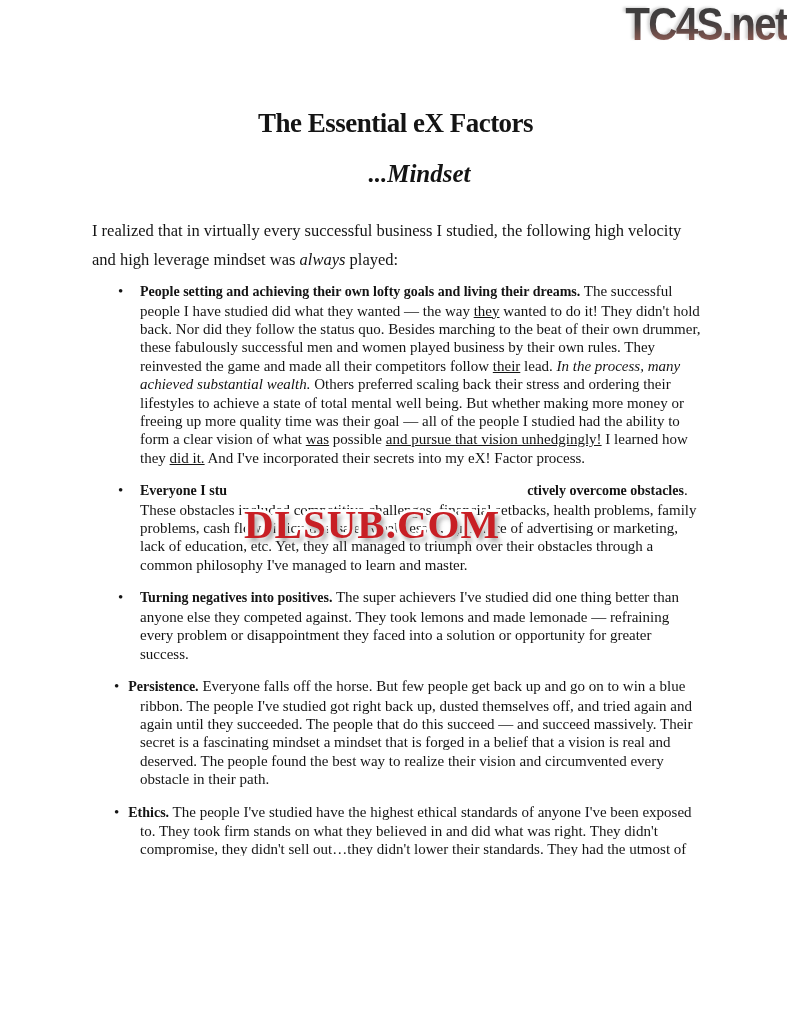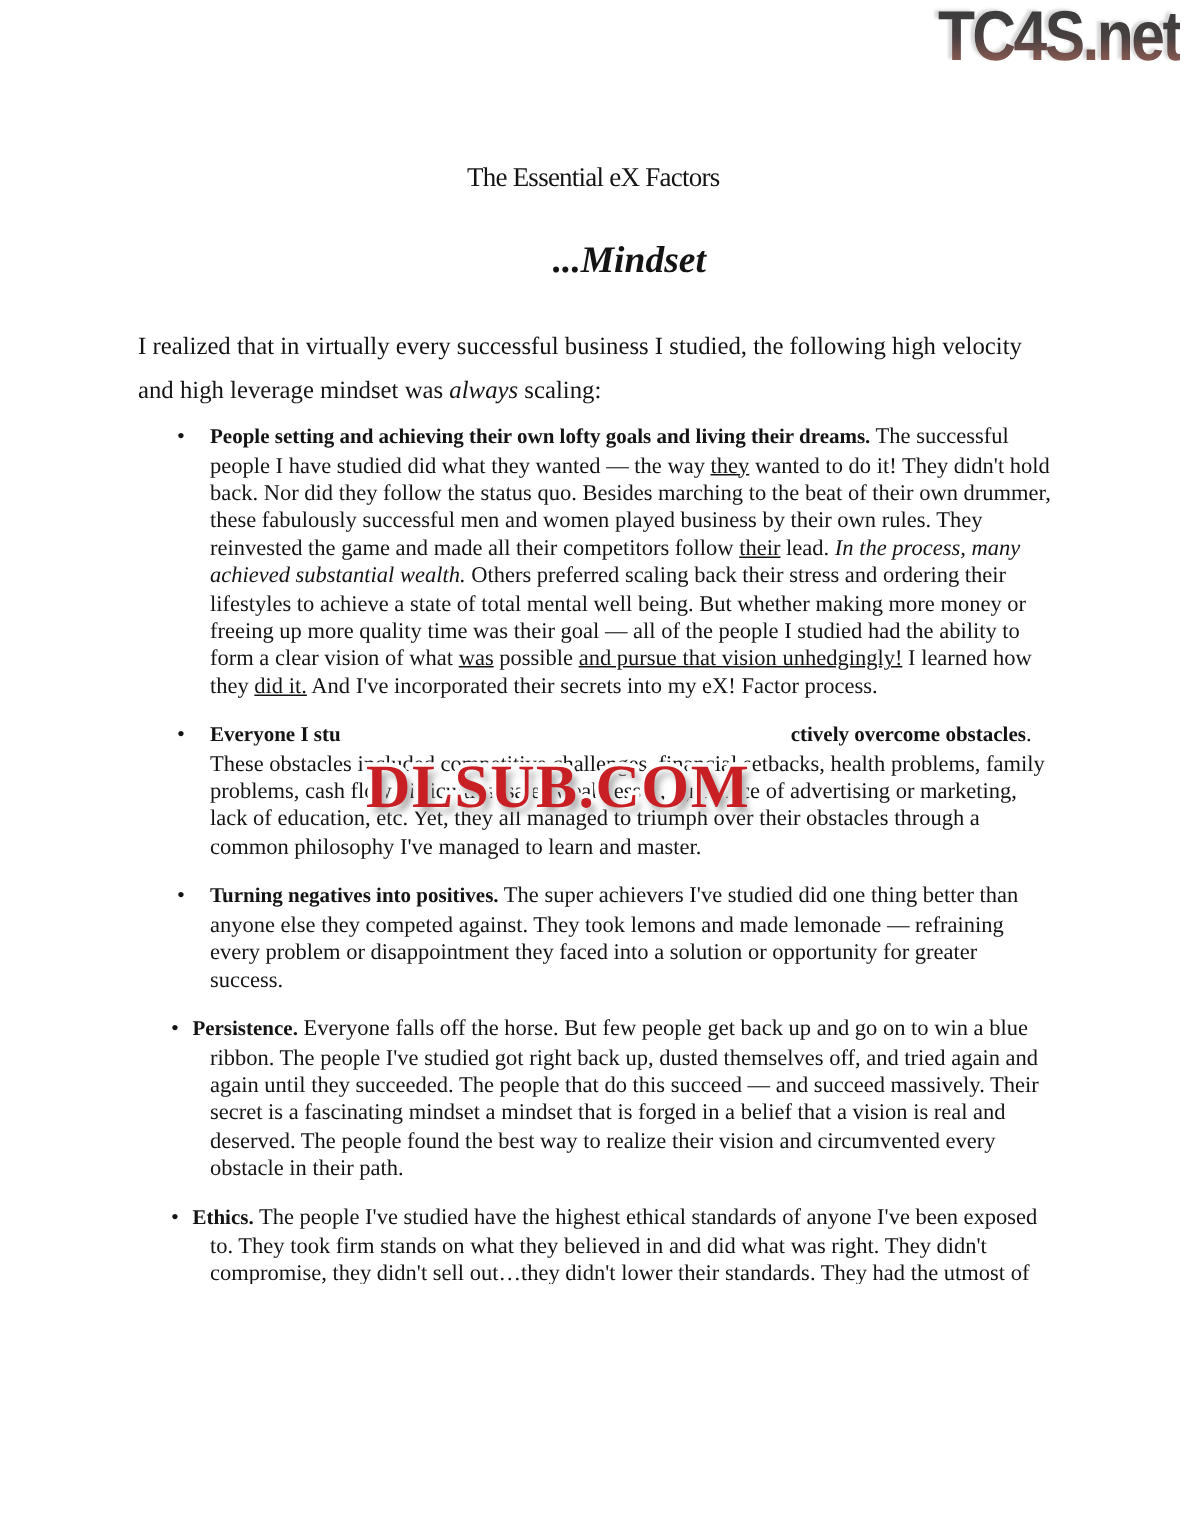--- a/index.html
+++ b/index.html
@@ -9,21 +9,21 @@
   
   .tc4s{position:absolute;top:0px;right:4px;
         font-family:"Liberation Sans",sans-serif;font-weight:bold;
         font-size:47px;letter-spacing:-2px;line-height:1;
         transform:scaleX(0.86);transform-origin:100% 0;
         background:linear-gradient(180deg,#3d3d3d 18%,#474040 52%,#7c544e 80%,#9a645b 96%);
         -webkit-background-clip:text;background-clip:text;color:transparent;
         filter:drop-shadow(-3px -1px 1px rgba(90,90,90,0.25));}
 
   .title{position:absolute;top:108px;left:0;width:791px;text-align:center;
-         font-weight:normal;font-size:18px;letter-spacing:-0.5px;}
+         font-weight:bold;font-size:27px;letter-spacing:-0.5px;}
   .subtitle{position:absolute;top:160px;left:0;width:791px;text-align:center;
             font-weight:bold;font-style:italic;font-size:25px;padding-left:24px;}
 
   .content{position:absolute;left:92px;top:216px;width:610px;
            font-size:15px;line-height:18.4px;}
   .intro{font-size:16.5px;line-height:29px;font-weight:bold;margin:0 0 8px 0;}
 
   .li{position:relative;padding-left:48px;margin-bottom:14px;}
   .li.wide::before{content:"\2022";position:absolute;left:26px;top:0;font-size:15px;}
   .li.tight{text-indent:-26px;}
@@ -57,21 +57,21 @@
 <body>
 
 <div class="page">
 
   <div class="tc4s">TC4S.net</div>
 
   <div class="title">The Essential eX Factors</div>
   <div class="subtitle">...Mindset</div>
 
   <div class="content">
-    <p class="intro"><span class="b">I realized that in virtually every successful business I studied, the following high velocity and high leverage mindset was </span><span class="b i">always</span><span class="b"> scaling:</span></p>
+    <p class="intro"><span class="b">I realized that in virtually every successful business I studied, the following high velocity and high leverage mindset was </span><span class="b i">always</span><span class="b"> played:</span></p>
 
   <div class="li wide"><span class="h">People setting and achieving their own lofty goals and living their dreams.</span><span class=""> The successful people </span><span class="b">I</span><span class=""> have studied did what they wanted </span><span class="b">— the way </span><span class="b u">they</span><span class="b"> wanted to do it!</span><span class=""> They didn't hold back. Nor did they follow the status quo. Besides marching to the beat of their own drummer, </span><span class="b">these fabulously successful men and women played business by their own rules</span><span class="">. They reinvested the game and made all their competitors follow </span><span class="u">their</span><span class=""> lead. </span><span class="i">In the process, many achieved substantial wealth.</span><span class=""> Others preferred scaling back their stress and ordering their lifestyles to achieve a state of total mental well being. But whether making more money or freeing up more quality time was their goal — </span><span class="b">all of the people I studied had the ability to form a clear vision of what </span><span class="b u">was</span><span class="b"> possible </span><span class="b u">and pursue that vision unhedgingly!</span><span class="">  I learned how they </span><span class="u">did it.</span><span class=""> And I've incorporated their secrets into my </span><span class="b">eX! Factor</span><span class=""> process.</span></div>
       <div class="li wide"><span class="h">Everyone I stu</span><span class="wm-gap"></span><span class="h">ctively overcome obstacles</span><span class="">. These obstacles included competitive challenges, financial setbacks, health problems, family problems, cash flow difficulties, sales weaknesses, ignorance of advertising or marketing, lack of education, etc. </span><span class="b">Yet, they all managed to triumph over their obstacles through a common philosophy I've managed to learn and master.</span></div>
       <div class="li wide"><span class="h">Turning negatives into positives.</span><span class=""> The super achievers I've studied did one thing better than anyone else they competed against. </span><span class="b">They took lemons and made lemonade</span><span class=""> — refraining every problem or disappointment they faced into a solution or opportunity for greater success.</span></div>
       <div class="li tight"><span class="h">Persistence.</span><span class=""> Everyone falls off the horse. But few people get back up and go on to win a blue ribbon. The people I've studied got right back up, dusted themselves off, and tried again and again until they succeeded. </span><span class="b">The people that do this succeed — and succeed massively.</span><span class=""> Their secret is a fascinating mindset a mindset that is forged in a belief that a vision is real and deserved. The people found the best way to realize their vision and circumvented every obstacle </span><span class="b">in their path.</span></div>
       <div class="li tight"><span class="h">Ethics.</span><span class=""> The people I've studied have the highest ethical standards of anyone I've been exposed to. They took firm stands on what they believed in and did what was right. </span><span class="b">They didn't compromise, they didn't sell out…they didn't lower their standards.</span><span class=""> They had the utmost of respect and reverence for the value and the contribution they made to their marketplace. They weren't cocky or arrogant or brash. </span><span class="b">But they were super-confident in their beliefs.</span><span class=""> Many of these people became very successful and felt good about the way they got there!</span></div>
     </div>
 
   <div class="dlsub">DLSUB.COM</div>
 

